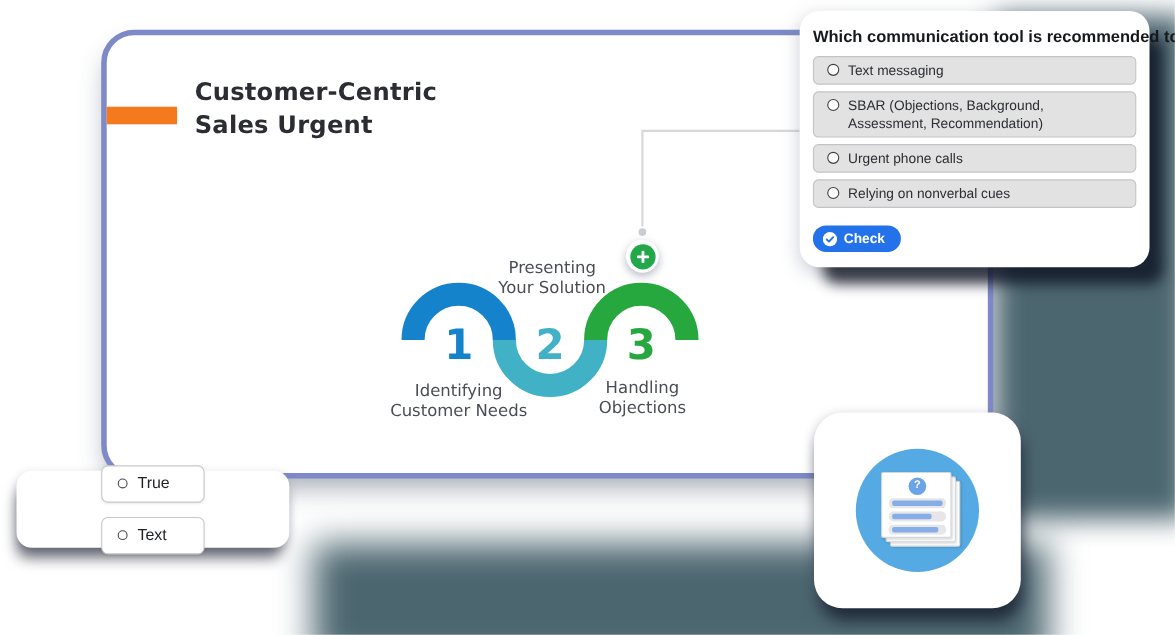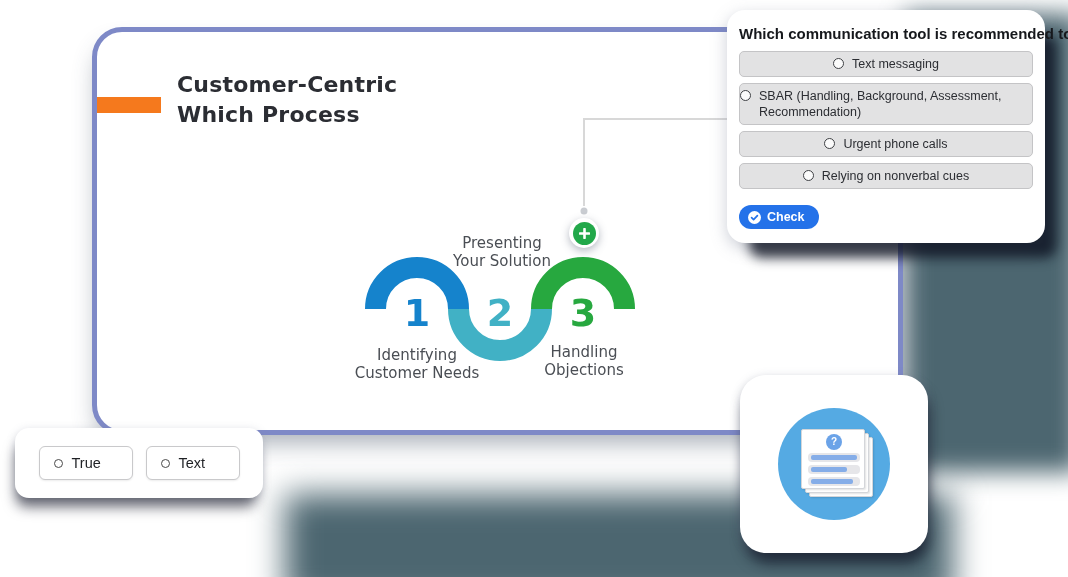--- a/index.html
+++ b/index.html
@@ -72,24 +72,23 @@
                0 5px 16px rgba(110,118,140,0.35);
     z-index:5;
   }
   .quiz-question {
     font-size:15px; font-weight:bold; color:#16181c;
     line-height:19px; white-space:nowrap;
   }
   .quiz-options { margin-top:8px; }
   .quiz-option {
     background:#e2e2e3; border:1px solid #c4c4c6; border-radius:5px;
-    padding:4px 0; margin-bottom:6px;
+    padding:4px 12px; margin-bottom:6px;
     display:flex; align-items:flex-start; gap:8px;
     cursor:pointer;
-    justify-content:center;
   }
   .radio-circle {
     width:11px; height:11px; flex:0 0 auto; margin-top:2px;
     border:1.6px solid #3f4145; border-radius:50%; background:#fbfbfb;
   }
   .quiz-option-text { font-size:12.5px; color:#2c2e33; line-height:16px; }
   .check-button {
     margin-top:10px;
     display:inline-flex; align-items:flex-end; gap:6px;
     background:#2472e9; color:#ffffff;
@@ -101,20 +100,21 @@
   }
 
   
   .tf-card {
     position:absolute; left:15px; top:428px; width:248px; height:70px;
     background:#ffffff; border-radius:14px;
     box-shadow:-3px 13px 13px -4px rgba(13,17,33,0.6),
                0 2px 8px rgba(120,125,150,0.3);
     display:flex; align-items:center; justify-content:center; gap:13px;
     z-index:6;
+    flex-direction:column;
   }
   .tf-button {
     display:flex; align-items:center; gap:9px;
     background:#ffffff; border:1px solid #c9c9cb; border-radius:6px;
     padding:8px 14px; min-width:94px;
     font-family:"Liberation Sans", sans-serif;
     font-size:14.5px; color:#1f2125;
     box-shadow:0 1px 2px rgba(0,0,0,0.08);
     cursor:pointer;
   }
@@ -162,21 +162,21 @@
 </head>
 <body>
 
 <div class="slate-right"></div>
 <div class="slate-bottom"></div>
 
 <div class="main-card">
   <div class="accent-bar"></div>
   <div class="main-title">
     <div>Customer-Centric</div>
-    <div>Which Process</div>
+    <div>Sales Urgent</div>
   </div>
 </div>
 
 <svg class="overlay-svg" viewBox="0 0 1068 577">
 
   <path d="M 727 119 L 584 119 L 584 206" fill="none" stroke="#d8d8d8" stroke-width="2"></path>
   <circle cx="584" cy="211" r="3.5" fill="#c9ccd1"></circle>
 
   <path d="M 458.5 309 A 41.5 41.5 0 0 0 541.5 309" fill="none" stroke="#41b1c5" stroke-width="21"></path>
   <path d="M 375.5 309 A 41.5 41.5 0 0 1 458.5 309" fill="none" stroke="#1583cc" stroke-width="21"></path>
@@ -206,21 +206,21 @@
   <div class="quiz-question">
     <div>Which communication tool is recommended to</div>
   </div>
   <div class="quiz-options">
     <div class="quiz-option">
       <span class="radio-circle"></span>
       <span class="quiz-option-text">Text messaging</span>
     </div>
     <div class="quiz-option">
       <span class="radio-circle"></span>
-      <span class="quiz-option-text">SBAR (Handling, Background, Assessment, Recommendation)</span>
+      <span class="quiz-option-text">SBAR (Objections, Background, Assessment, Recommendation)</span>
     </div>
     <div class="quiz-option">
       <span class="radio-circle"></span>
       <span class="quiz-option-text">Urgent phone calls</span>
     </div>
     <div class="quiz-option">
       <span class="radio-circle"></span>
       <span class="quiz-option-text">Relying on nonverbal cues</span>
     </div>
   </div>

